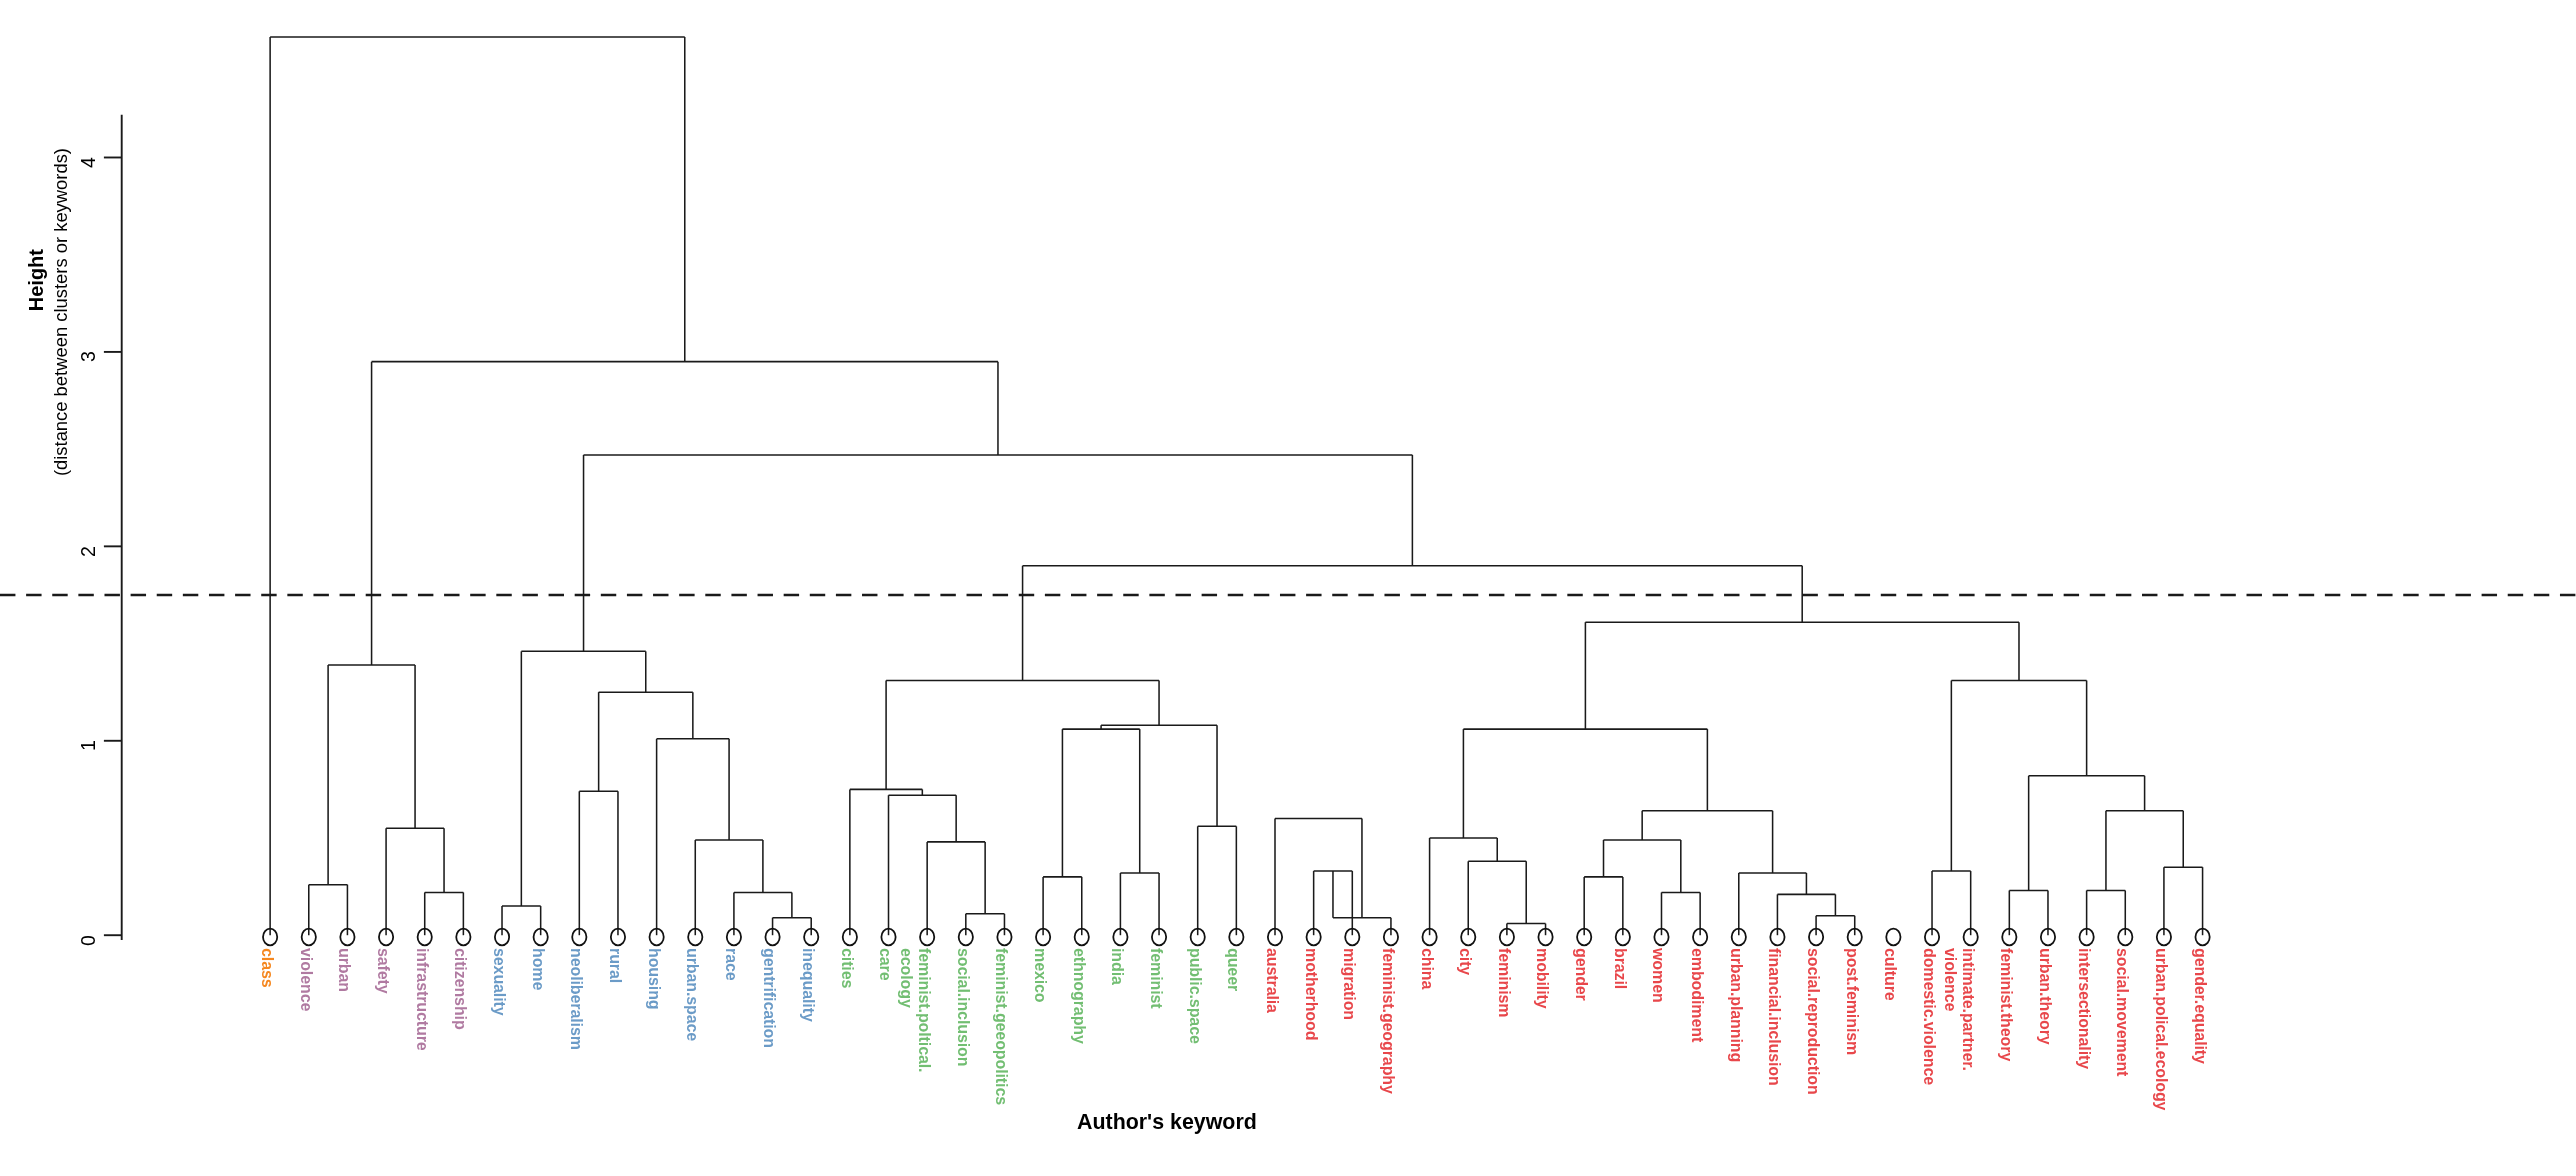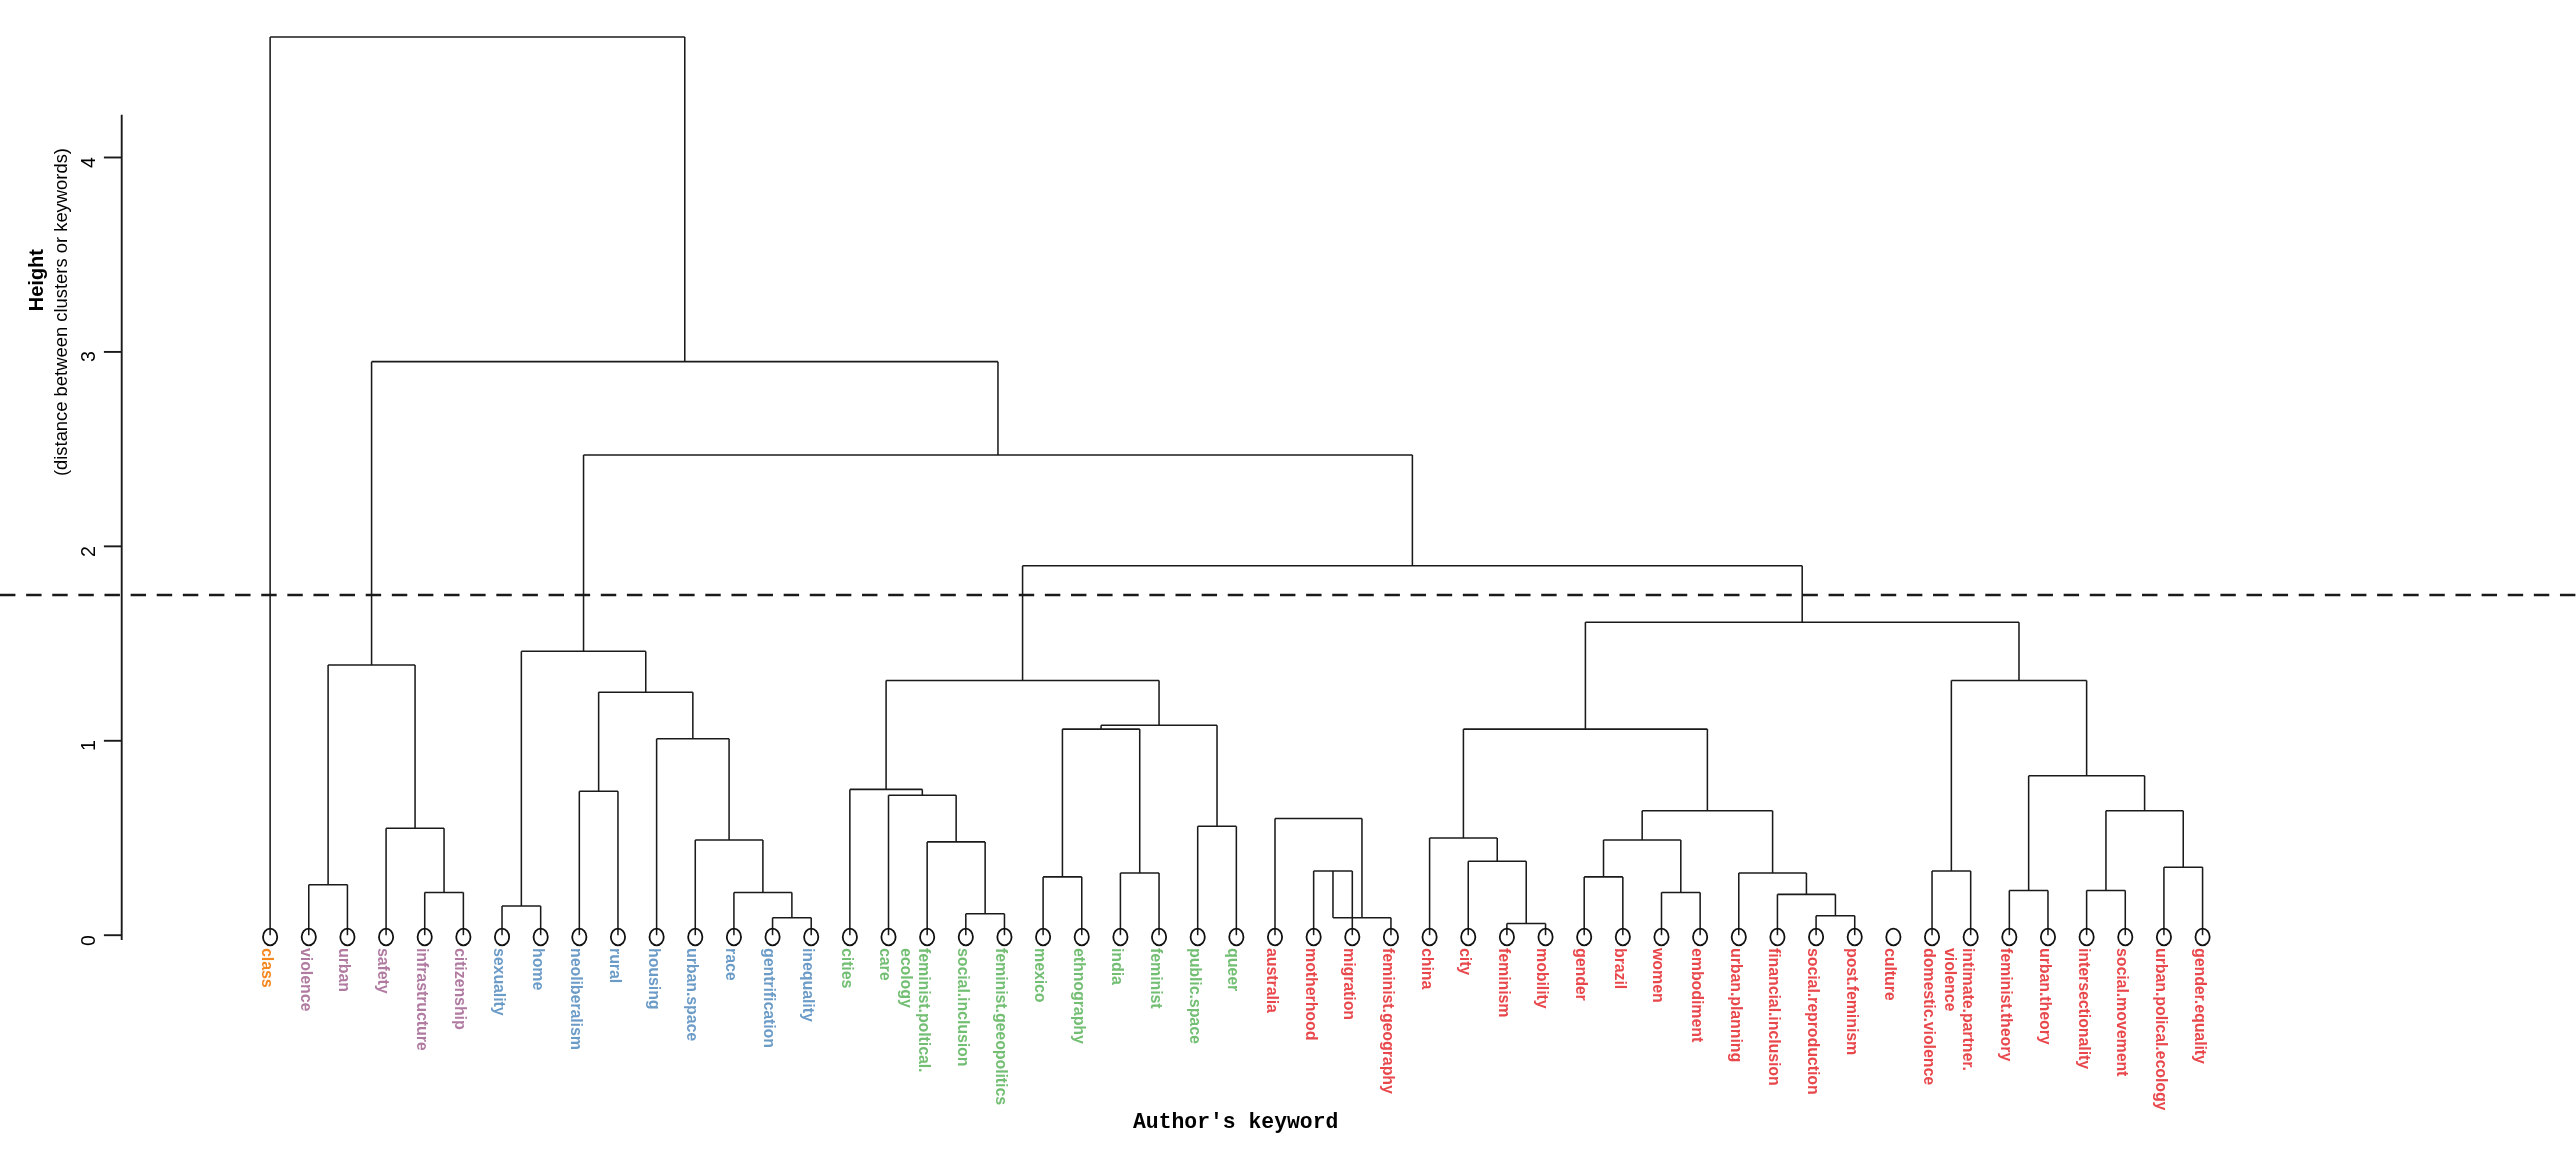--- a/index.html
+++ b/index.html
@@ -255,21 +255,21 @@
       <ellipse cx="3514.7" cy="1578" rx="12" ry="14" fill="none" stroke="#111" stroke-width="3"></ellipse>
       <ellipse cx="3579.7999999999997" cy="1578" rx="12" ry="14" fill="none" stroke="#111" stroke-width="3"></ellipse>
       <ellipse cx="3644.8999999999996" cy="1578" rx="12" ry="14" fill="none" stroke="#111" stroke-width="3"></ellipse>
       <ellipse cx="3709.9999999999995" cy="1578" rx="12" ry="14" fill="none" stroke="#111" stroke-width="3"></ellipse>
       <line x1="0" y1="1001.875" x2="4339" y2="1001.875" stroke="#1a1a1a" stroke-width="4" stroke-dasharray="26 18"></line>
     </svg>
 
   <div class="ylabel-main" id="ylab-main" style="left: 25px; top: 249px; transform: rotate(-90deg) translate(-100%, 0px);">Height</div>
   <div class="ylabel-sub" id="ylab-sub" style="left: 50px; top: 148px; transform: rotate(-90deg) translate(-100%, 0px);">(distance between clusters or keywords)</div>
 
-  <div class="xaxis-title" id="xlab" style="left: 1133px; top: 1110px; font-family: Liberation Mono, monospace;">Author's keyword</div>
+  <div class="xaxis-title" id="xlab" style="left: 1077px; top: 1110px;">Author's keyword</div>
 
   <div id="ticks-layer">
       <div class="tick-label" style="left: 77px; top: 946px; transform: rotate(-90deg);">0</div>
       <div class="tick-label" style="left: 77px; top: 751px; transform: rotate(-90deg);">1</div>
       <div class="tick-label" style="left: 77px; top: 557px; transform: rotate(-90deg);">2</div>
       <div class="tick-label" style="left: 77px; top: 362px; transform: rotate(-90deg);">3</div>
       <div class="tick-label" style="left: 77px; top: 168px; transform: rotate(-90deg);">4</div>
     </div>
   <div id="leaves-layer">
       <div class="leaf-label" style="color: rgb(245, 135, 31); left: 276px; top: 948px; transform: rotate(90deg);">class</div>

